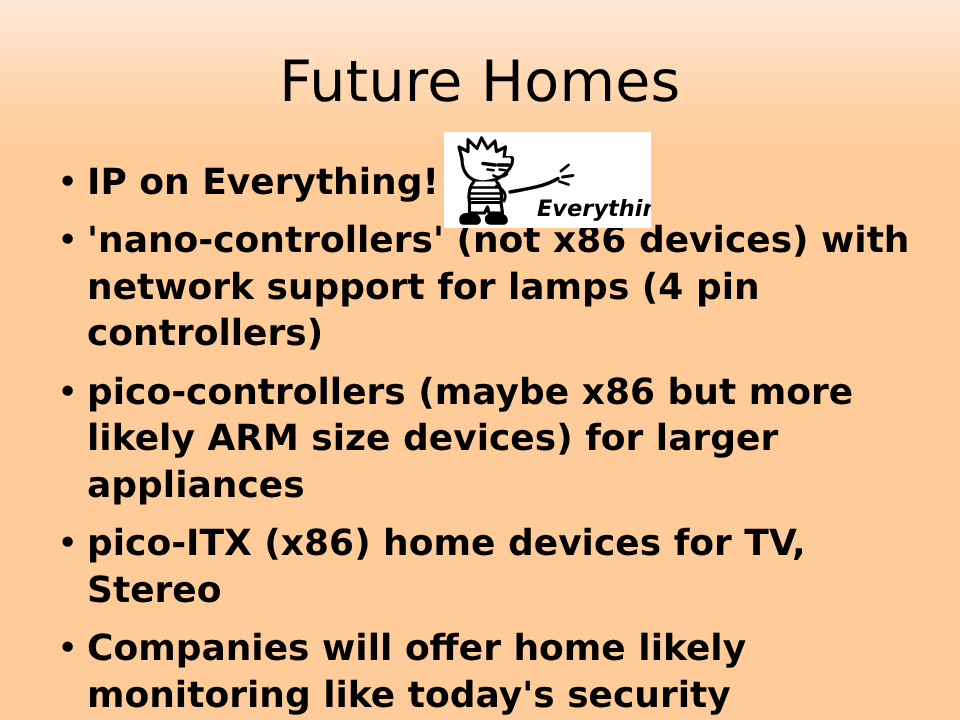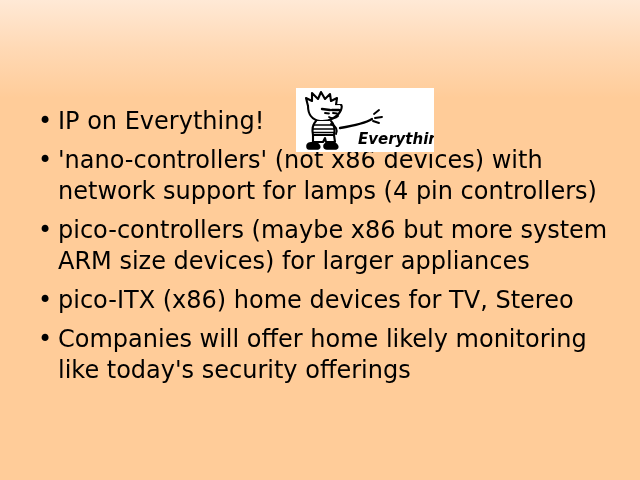--- a/index.html
+++ b/index.html
@@ -67,20 +67,21 @@
     top: 0;
     width: 14px;
     font-size: 24px;
     line-height: 31px;
     color: #000000;
     text-align: left;
   }
 
   .bullet-text {
     display: block;
+    font-weight: bold;
   }
 
   
   #decal {
     position: absolute;
     left: 296px;
     top: 88px;
     width: 138px;
     height: 64px;
     background: #ffffff;
@@ -97,36 +98,37 @@
     font-style: italic;
     font-size: 15px;
     fill: #000000;
   }
 </style>
 </head>
 <body>
 
 <div id="slide">
 
+  <div id="slide-title">Future Homes</div>
 
   <ul id="bullet-list">
 
     <li class="bullet-item">
       <span class="bullet-marker">•</span>
       <span class="bullet-text">IP on Everything!</span>
     </li>
 
     <li class="bullet-item">
       <span class="bullet-marker">•</span>
       <span class="bullet-text">'nano-controllers' (not x86 devices) with network support for lamps (4 pin controllers)</span>
     </li>
 
     <li class="bullet-item">
       <span class="bullet-marker">•</span>
-      <span class="bullet-text">pico-controllers (maybe x86 but more system ARM size devices) for larger appliances</span>
+      <span class="bullet-text">pico-controllers (maybe x86 but more likely ARM size devices) for larger appliances</span>
     </li>
 
     <li class="bullet-item">
       <span class="bullet-marker">•</span>
       <span class="bullet-text">pico-ITX (x86) home devices for TV, Stereo</span>
     </li>
 
     <li class="bullet-item">
       <span class="bullet-marker">•</span>
       <span class="bullet-text">Companies will offer home likely monitoring like today's security offerings</span>

